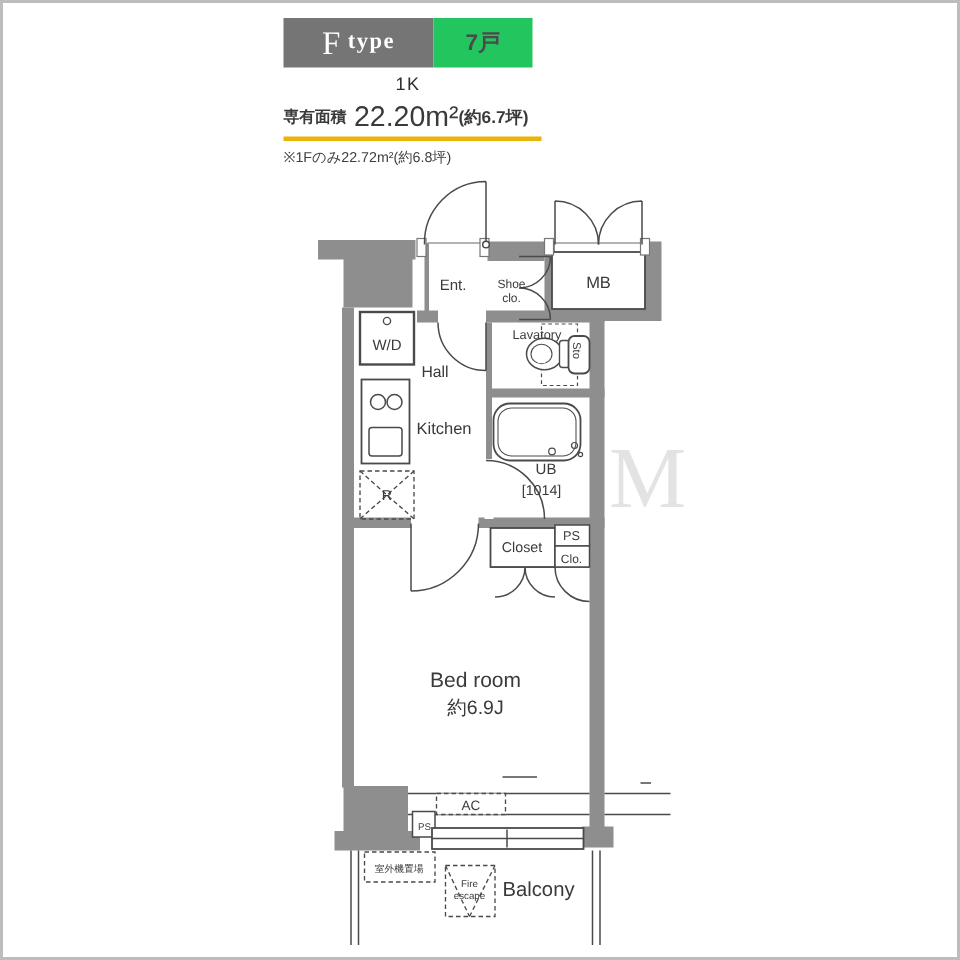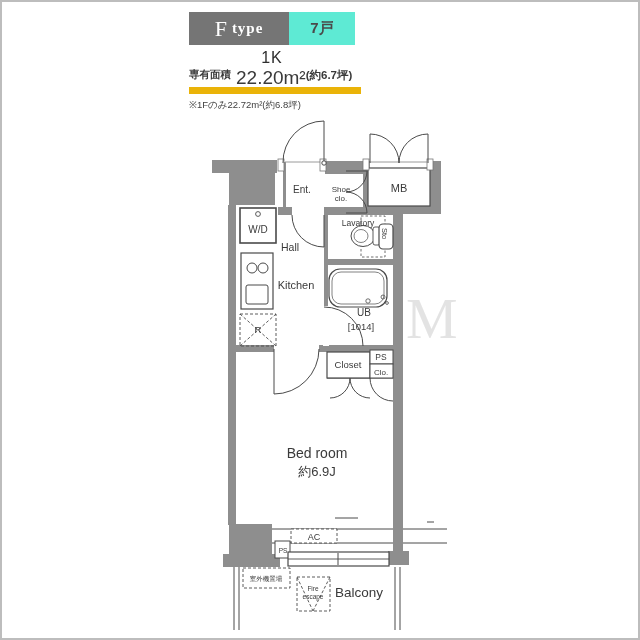--- a/index.html
+++ b/index.html
@@ -12,30 +12,30 @@
   .header{position:absolute;left:0;top:0;width:100%;z-index:2;}
   .type-box{
     position:absolute;left:187px;top:10px;width:100px;height:33px;
     background:#757575;color:#fff;display:flex;align-items:center;justify-content:center;
     font-family:"Liberation Serif", serif;
   }
   .type-letter{font-size:22px;}
   .type-word{font-size:15px;margin-left:5px;letter-spacing:1px;font-weight:bold;}
   .unit-box{
     position:absolute;left:287px;top:10px;width:66px;height:33px;
-    background:#5eead4;color:#4a4a4a;display:flex;align-items:center;justify-content:center;
+    background:#22c55e;color:#4a4a4a;display:flex;align-items:center;justify-content:center;
     font-size:15px;font-weight:bold;
   }
   .plan-type{
     position:absolute;left:187px;top:47px;width:166px;text-align:center;
-    font-size:16px;color:#2e2e2e;letter-spacing:1px;
+    font-size:12px;color:#2e2e2e;letter-spacing:1px;
   }
   .area-row{
     position:absolute;left:187px;top:66px;width:172px;height:26px;
-    border-bottom:7px solid #eab308;display:flex;align-items:flex-start;
+    border-bottom:3px solid #eab308;display:flex;align-items:center;
     padding-bottom:2px;box-sizing:border-box;
   }
   .area-label{font-size:10.5px;font-weight:bold;margin-right:5px;padding-bottom:2px;}
   .area-value{font-size:19px;font-weight:normal;line-height:1;}
   .area-tsubo{font-size:11.5px;font-weight:bold;padding-bottom:1px;}
   .area-note{position:absolute;left:187px;top:96px;font-size:9.5px;color:#3f3f3f;}
   text{fill:#3a3a3a;font-family:"Liberation Sans", sans-serif;}
   .t-mid{text-anchor:middle;}
   .wm{font-family:"Liberation Serif", serif;fill:#c9c9c9;opacity:.5;}
 </style>

